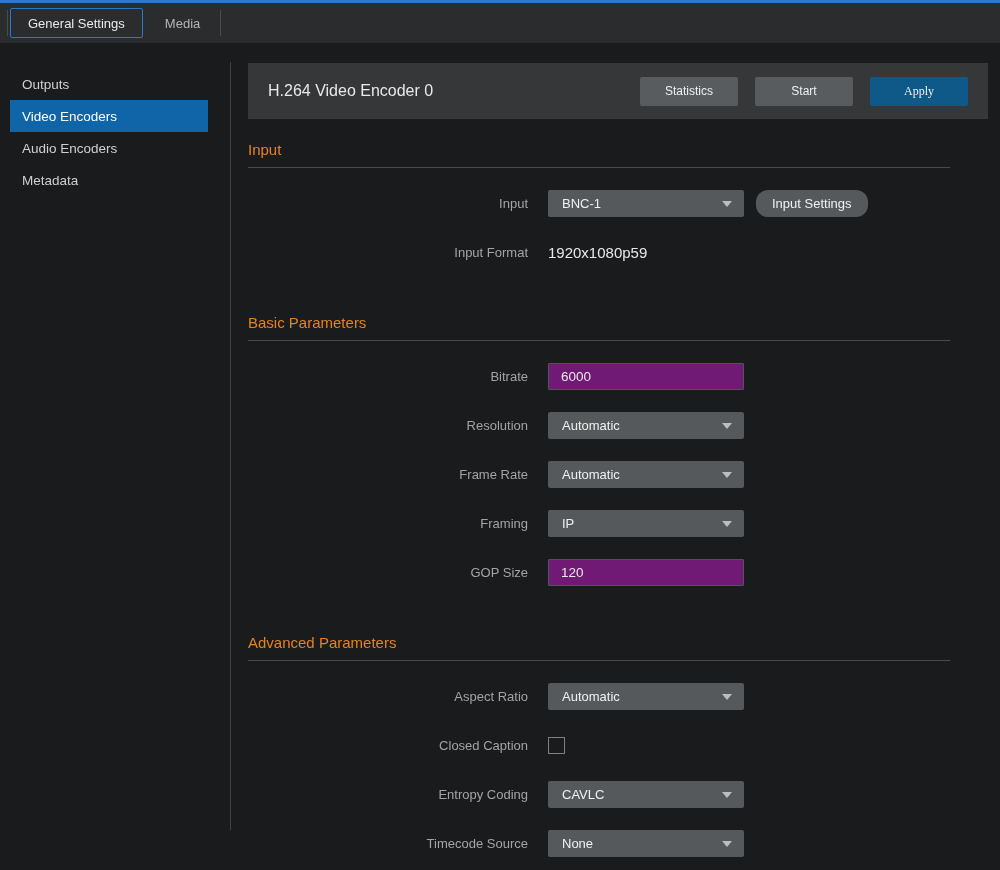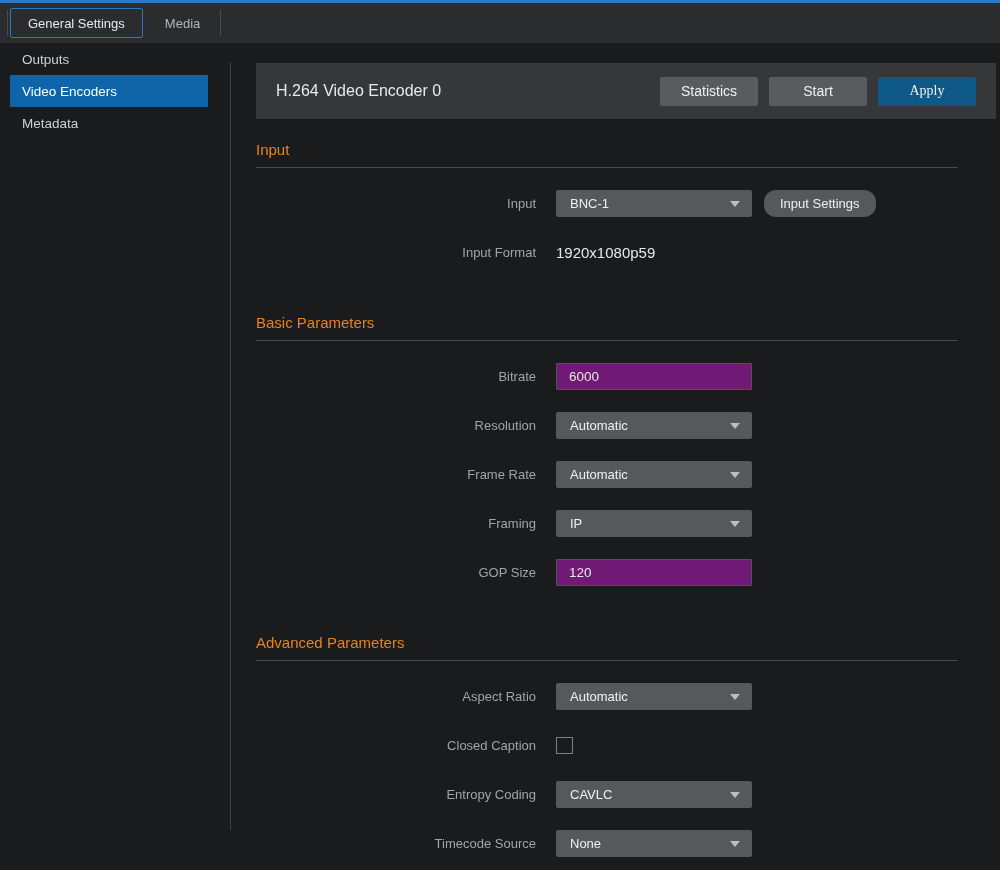--- a/index.html
+++ b/index.html
@@ -22,43 +22,43 @@
   .tab {
     height: 30px; display: flex; align-items: center;
     padding: 12px 17px; font-size: 13px; color: #b4b4b6;
     cursor: default; border: 1px solid transparent; border-radius: 2px;
     margin: 0 2px;
   }
   .tab.active { border-color: #2a78c8; color: #e9e9ea; }
 
   
   .shell { display: flex; height: 827px; }
-  .sidebar { width: 230px; flex: 0 0 230px; }
+  .sidebar { width: 230px; flex: 0 0 230px; padding-top: 25px; }
   .side-item {
     height: 32px; display: flex; align-items: center;
     margin: 0 22px 0 10px; padding-left: 12px;
     font-size: 13.5px; color: #cfd0d1; cursor: default;
   }
   .side-item.selected { background: #1065a8; color: #ffffff; }
   .v-separator {
     position: absolute; left: 230px; top: 62px;
     width: 1px; height: 768px; background: #3f4143;
   }
 
   
-  .main { flex: 1; padding-left: 26px; }
+  .main { flex: 1; padding-left: 18px; }
   .header-bar {
     margin-top: 20px; width: 740px; height: 56px;
     background: #353739; display: flex; align-items: center;
     padding: 0 20px;
   }
   .header-title { font-size: 16px; color: #e9e9ea; flex: 1; }
   .hbtn {
-    height: 29px; min-width: 98px; margin-left: 11px;
-    background: #595c5f; color: #f0f0f0; font-size: 14px;
+    height: 29px; min-width: 98px; margin-left: 17px;
+    background: #595c5f; color: #f0f0f0; font-size: 12px;
     border: none; border-radius: 2px; cursor: pointer;
     font-family: inherit; padding: 0 16px;
   }
   .hbtn.primary { background: #0f5988; font-family: Liberation Serif, serif; }
 
   
   .section { width: 702px; }
   .section-title { font-size: 15px; color: #e8831f; }
   .section-title.first { margin-top: 22px; }
   .section-title.later { margin-top: 48px; }
@@ -110,20 +110,21 @@
   <div class="tab">Media</div>
   <div class="tab-divider"></div>
 </div>
 
 <div class="v-separator"></div>
 
 <div class="shell">
   <div class="sidebar">
     <div class="side-item">Outputs</div>
     <div class="side-item selected">Video Encoders</div>
+    <div class="side-item">Audio Encoders</div>
     <div class="side-item">Metadata</div>
   </div>
 
   <div class="main">
 
     <div class="header-bar">
       <div class="header-title">H.264 Video Encoder 0</div>
       <button class="hbtn">Statistics</button>
       <button class="hbtn">Start</button>
       <button class="hbtn primary">Apply</button>

